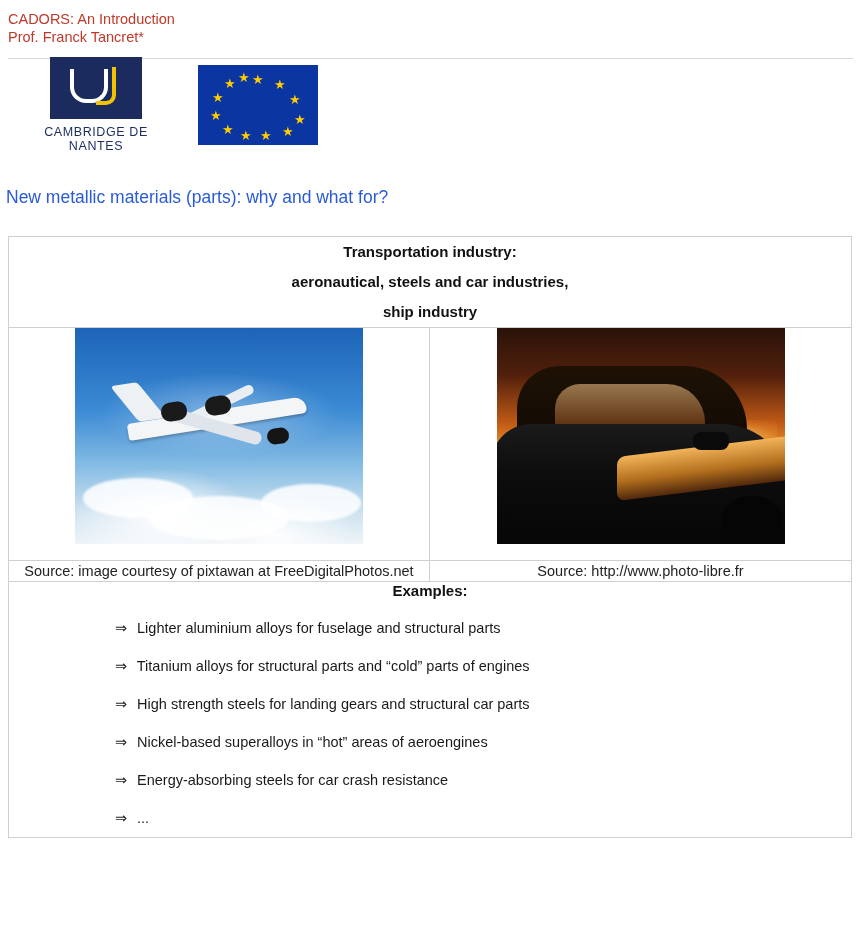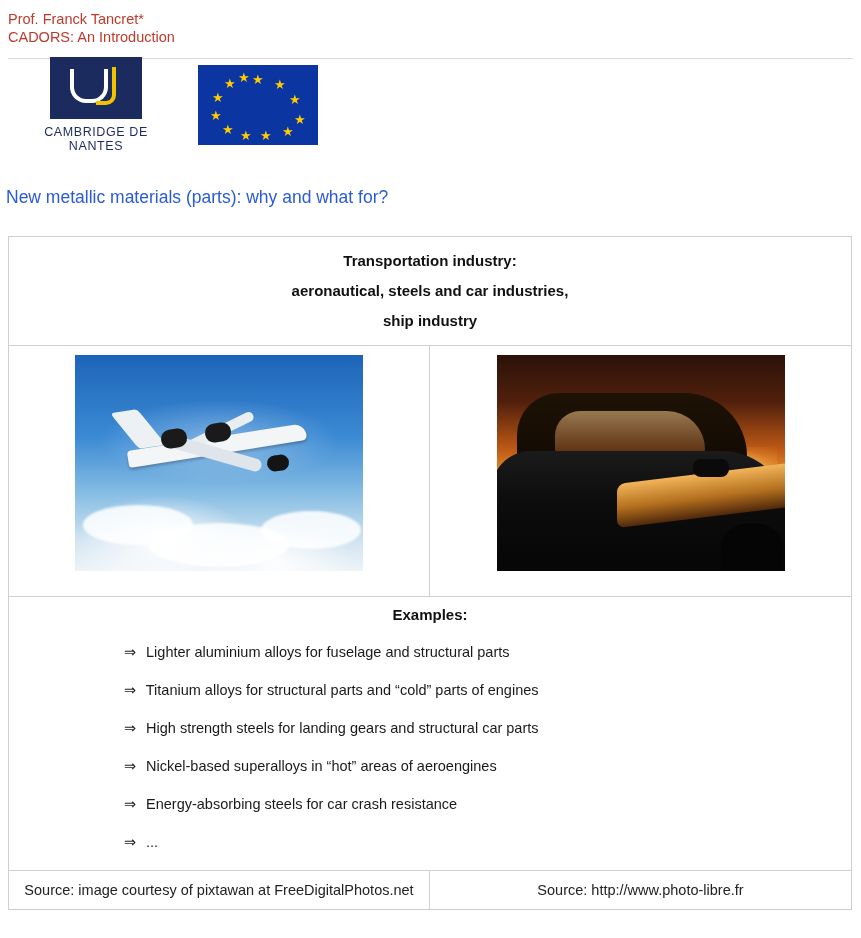--- a/index.html
+++ b/index.html
@@ -154,21 +154,21 @@
   .table {
     margin: 28px 8px 0 8px;
     border: 1px solid #cfcfcf;
     border-collapse: collapse;
     width: 843px;
     table-layout: fixed;
   }
   .table td {
     border: 1px solid #cfcfcf;
     vertical-align: top;
-    padding: 9px;
+    padding: 0;
   }
 
   .head-cell {
     text-align: center;
     padding: 12px 0 14px 0;
   }
   .head-cell div {
     font-weight: bold;
     font-size: 15px;
     line-height: 30px;
@@ -360,22 +360,22 @@
   }
   .example-item .arrow {
     display: inline-block;
     width: 18px;
   }
 </style>
 </head>
 <body>
 
 <div class="header">
+  <div class="header-line">CADORS: An Introduction</div>
   <div class="header-line">Prof. Franck Tancret*</div>
-  <div class="header-line">CADORS: An Introduction</div>
 </div>
 
 <hr class="rule">
 
 <div class="logo-row">
 
   <div class="logo-nantes">
     <div class="mark">
       <span class="u"></span>
       <span class="j"></span>
@@ -439,48 +439,48 @@
           <span class="glass"></span>
           <span class="body"></span>
           <span class="hood"></span>
           <span class="mirror"></span>
           <span class="wheel"></span>
         </div>
       </td>
     </tr>
 
     <tr>
-      <td class="examples-cell" colspan="2">
-        <div class="examples-title">Examples:</div>
-
-        <div class="example-item">
-          <span class="arrow">⇒</span>
-          <span>Lighter aluminium alloys for fuselage and structural parts</span>
-        </div>
-        <div class="example-item">
-          <span class="arrow">⇒</span>
-          <span>Titanium alloys for structural parts and “cold” parts of engines</span>
-        </div>
-        <div class="example-item">
-          <span class="arrow">⇒</span>
-          <span>High strength steels for landing gears and structural car parts</span>
-        </div>
-        <div class="example-item">
-          <span class="arrow">⇒</span>
-          <span>Nickel-based superalloys in “hot” areas of aeroengines</span>
-        </div>
-        <div class="example-item">
-          <span class="arrow">⇒</span>
-          <span>Energy-absorbing steels for car crash resistance</span>
-        </div>
-        <div class="example-item">
-          <span class="arrow">⇒</span>
-          <span>...</span>
-        </div>
-      </td>
-    </tr>
-
-    <tr>
       <td class="src-cell">Source: image courtesy of pixtawan at FreeDigitalPhotos.net</td>
       <td class="src-cell">Source: http://www.photo-libre.fr</td>
     </tr>
+
+    <tr>
+      <td class="examples-cell" colspan="2">
+        <div class="examples-title">Examples:</div>
+
+        <div class="example-item">
+          <span class="arrow">⇒</span>
+          <span>Lighter aluminium alloys for fuselage and structural parts</span>
+        </div>
+        <div class="example-item">
+          <span class="arrow">⇒</span>
+          <span>Titanium alloys for structural parts and “cold” parts of engines</span>
+        </div>
+        <div class="example-item">
+          <span class="arrow">⇒</span>
+          <span>High strength steels for landing gears and structural car parts</span>
+        </div>
+        <div class="example-item">
+          <span class="arrow">⇒</span>
+          <span>Nickel-based superalloys in “hot” areas of aeroengines</span>
+        </div>
+        <div class="example-item">
+          <span class="arrow">⇒</span>
+          <span>Energy-absorbing steels for car crash resistance</span>
+        </div>
+        <div class="example-item">
+          <span class="arrow">⇒</span>
+          <span>...</span>
+        </div>
+      </td>
+    </tr>
   </tbody>
 </table>
 
 </body></html>

